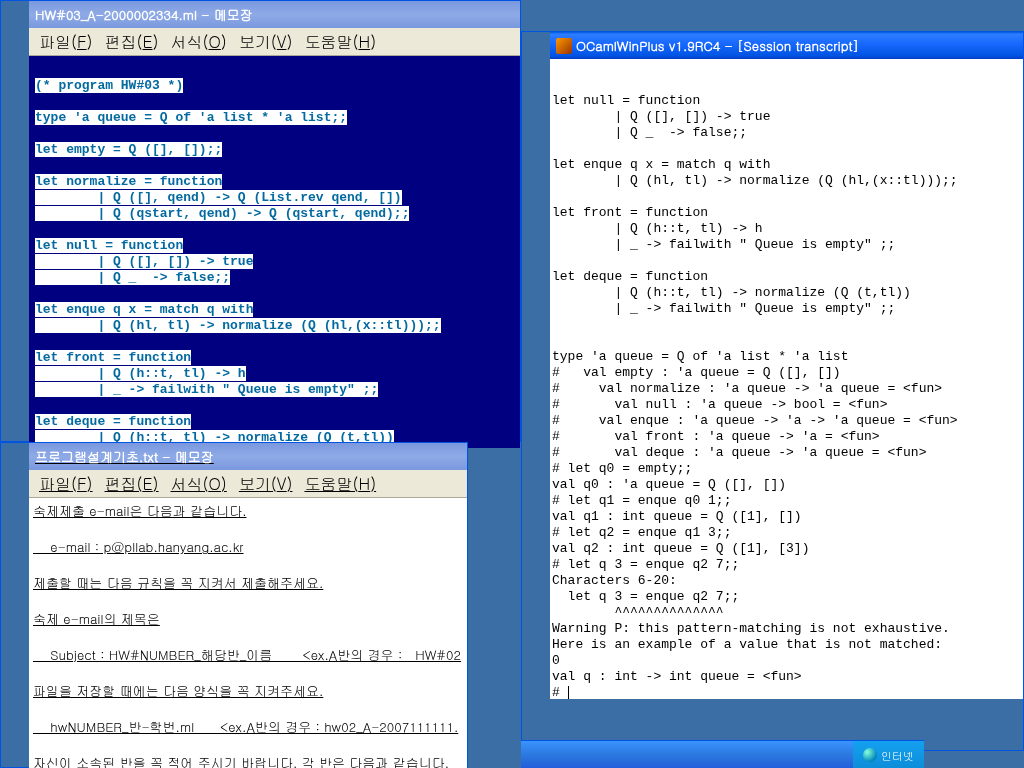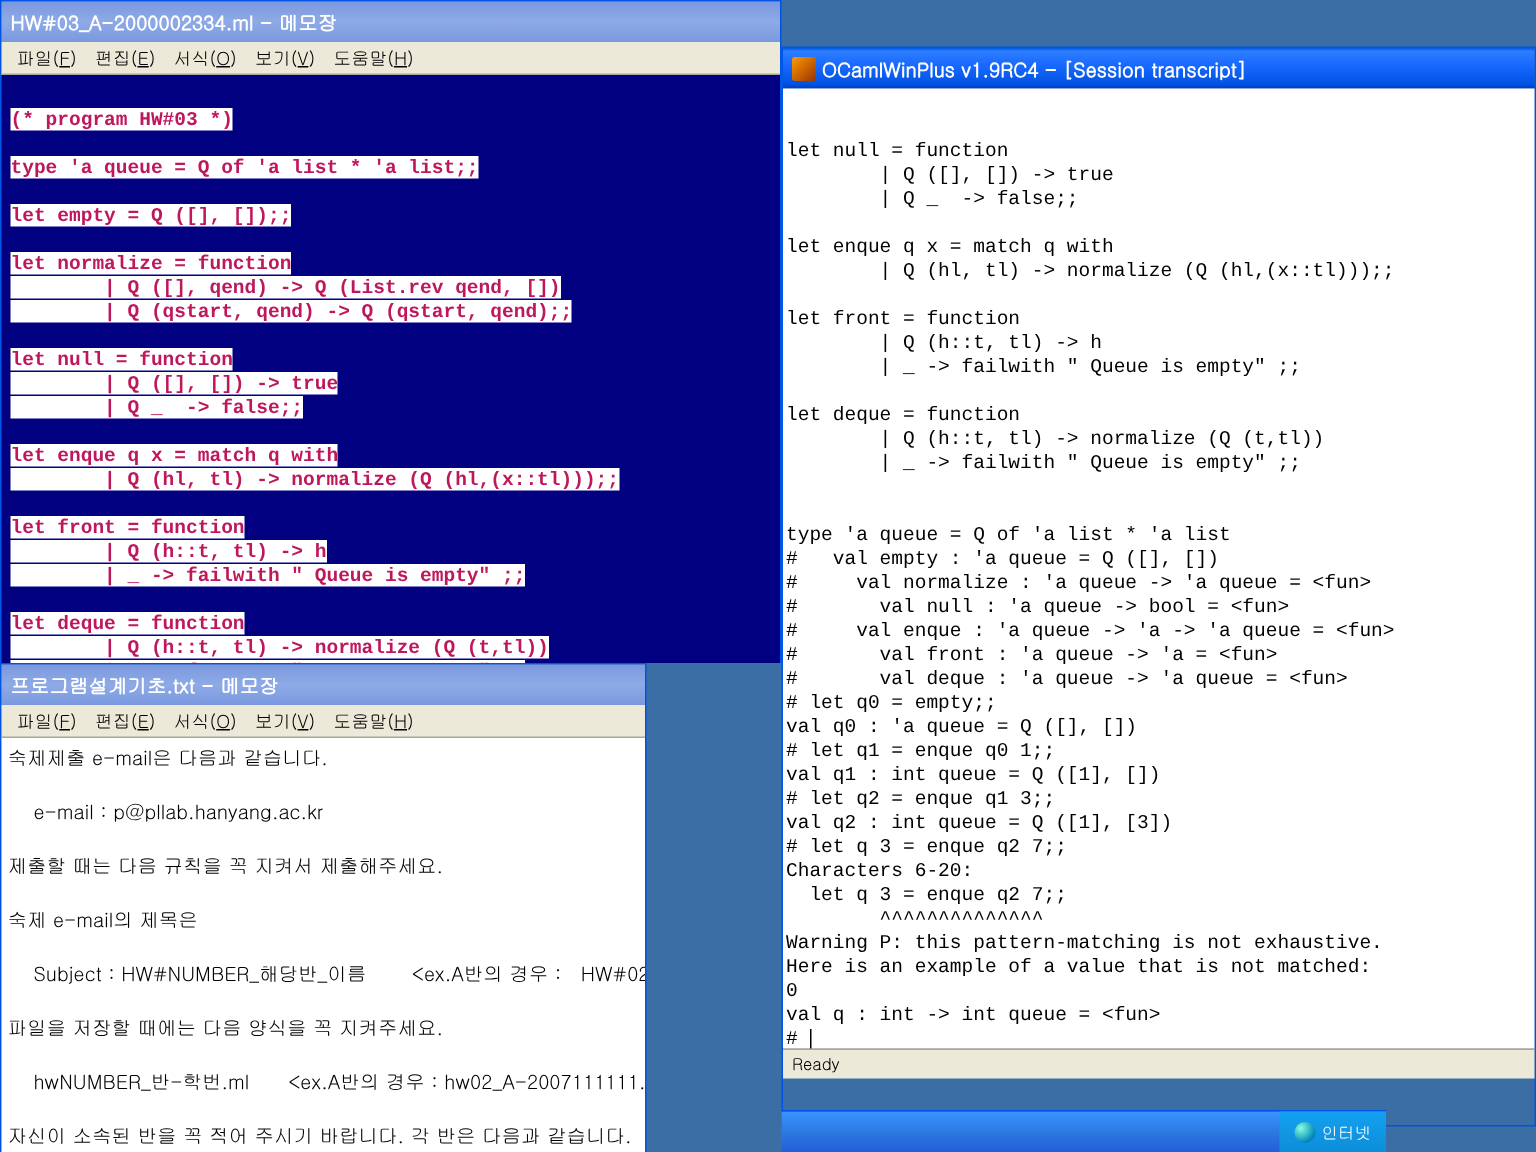--- a/index.html
+++ b/index.html
@@ -8,62 +8,63 @@
   font-size: 12px;
   width: 1024px;
   height: 768px;
   overflow: hidden;
   background: #3a6ea5;
   position: relative;
 }
 .window {
   position: absolute;
   border: 1px solid #0054e3;
+  padding-left: 28px;
 }
 .titlebar {
   background: linear-gradient(to bottom, #0058e0 0%, #2d7eff 8%, #1a6aff 40%, #0054e3 88%, #003bc4 100%);
   color: white;
   font-weight: bold;
   padding: 4px 6px;
   font-size: 13px;
   display: flex;
   align-items: center;
 }
 .titlebar-inactive {
   background: linear-gradient(to bottom, #7a98df 0%, #8eaae6 50%, #7a98df 100%);
 }
 .titlebar-icon {
   width: 16px; height: 16px; margin-right: 4px;
   display: inline-block;
 }
 .menubar {
   background: #ece9d8;
   padding: 2px 4px;
-  font-size: 12px;
+  font-size: 16px;
   border-bottom: 1px solid #aca899;
 }
 .menubar span {
   padding: 2px 6px;
   cursor: default;
 }
 .menubar span u { text-decoration: underline; }
 .code-area {
   background: #000080;
   color: #ffffff;
   font-family: "Courier New", monospace;
   font-size: 13px;
   line-height: 16px;
   padding: 6px;
   white-space: pre;
   overflow: hidden;
   font-weight: bold;
 }
 .code-sel {
   background: #ffffff;
-  color: #be185d;
+  color: #0369a1;
 }
 .notepad-area {
   background: white;
   color: black;
   font-family: "Gulim", "Courier New", monospace;
   font-size: 13px;
   line-height: 18px;
   padding: 4px;
   white-space: pre;
   overflow: hidden;
@@ -78,21 +79,21 @@
   white-space: pre;
   overflow: hidden;
 }
 .statusbar {
   background: #ece9d8;
   border-top: 1px solid #aca899;
   padding: 2px 6px;
   font-size: 11px;
 }
 #win1 { left: 0; top: 0; width: 521px; height: 442px; }
-#win2 { left: 0; top: 442px; width: 431px; height: 326px; }
+#win2 { left: 0; top: 442px; width: 468px; height: 326px; text-decoration: underline; }
 #win3 { left: 521px; top: 0; width: 503px; height: 720px; margin-top: 31px; }
 .taskbar {
   position: absolute;
   bottom: 0; left: 521px;
   width: 403px; height: 28px;
   background: linear-gradient(to bottom, #3a93ff 0%, #2b7ae0 50%, #245edb 100%);
   border-top: 1px solid #0054e3;
 }
 .tray {
   position: absolute;
@@ -191,23 +192,20 @@
 # let q 3 = enque q2 7;;
 Characters 6-20:
   let q 3 = enque q2 7;;
         ^^^^^^^^^^^^^^
 Warning P: this pattern-matching is not exhaustive.
 Here is an example of a value that is not matched:
 0
 val q : int -&gt; int queue = &lt;fun&gt;
 # </span><span class="cursor"></span>
   </div>
-  <div class="statusbar">
-    <span>Ready</span>
-  </div>
 </div>
 
 <div class="taskbar">
   <div class="tray">
     <span class="globe"></span>
     <span>인터넷</span>
   </div>
 </div>
 
 </body></html>

